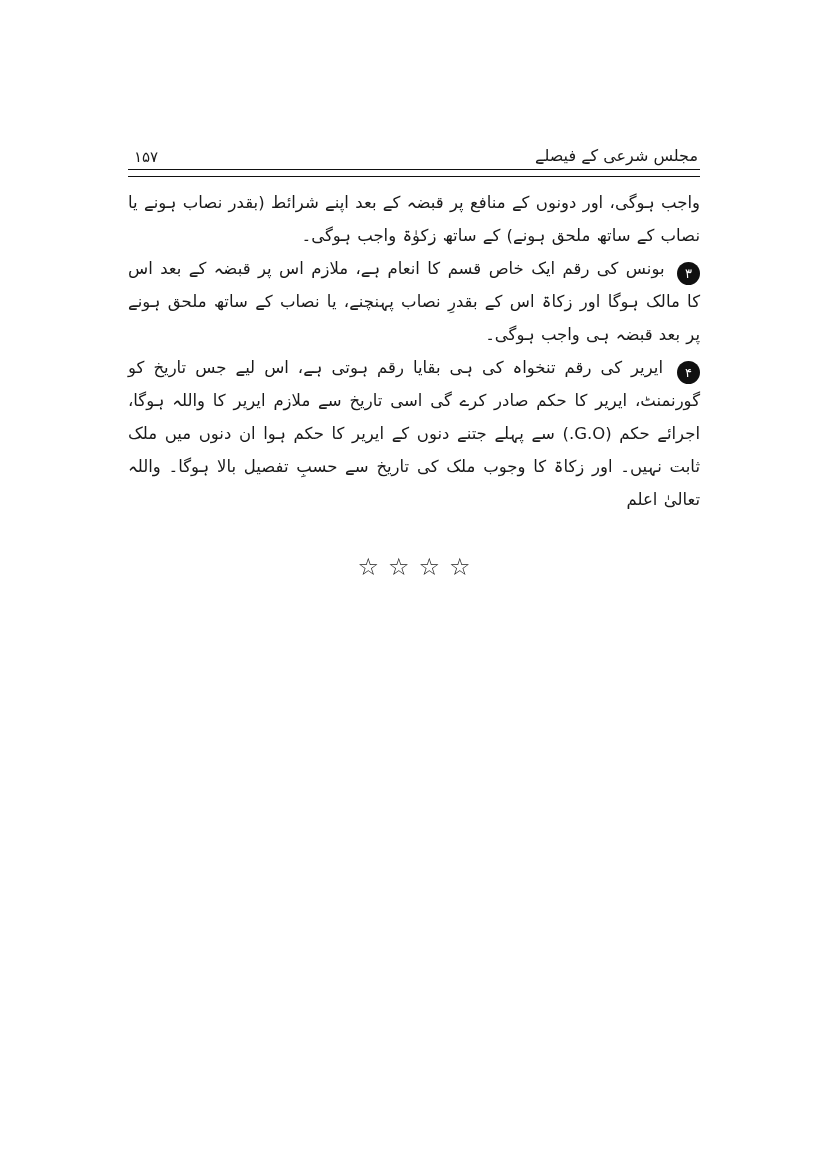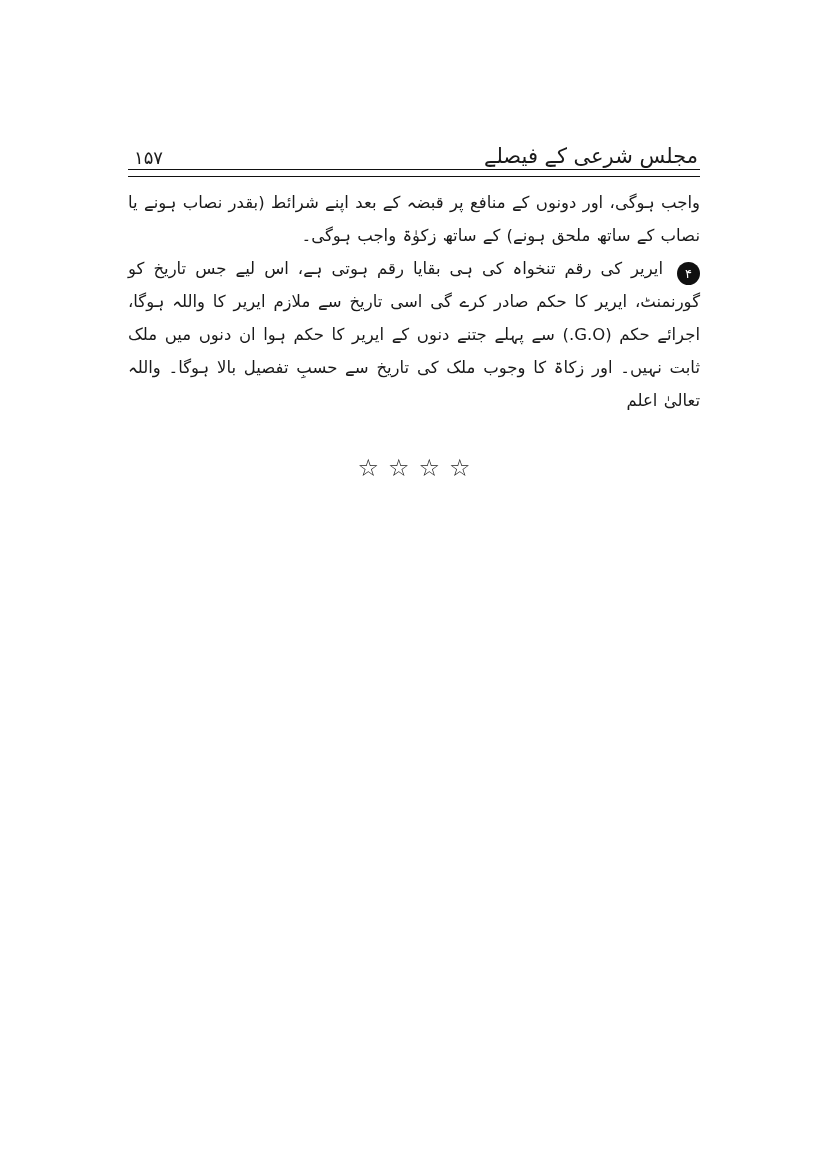--- a/index.html
+++ b/index.html
@@ -20,33 +20,33 @@
     left: 128px; top: 145px;
     width: 572px;
   }
   
   .running-head {
     display: flex;
     direction: rtl;
     align-items: flex-end;
   }
   .running-head .title {
-    font-size: 21px;
+    font-size: 16px;
     line-height: 22px;
     padding: 0 2px 2px 6px;
     border-bottom: 1.6px solid #111;
     white-space: nowrap;
   }
   .running-head .leader {
     flex: 1;
     border-bottom: 1.6px solid #111;
     height: 22px;
   }
   .running-head .pagenum {
-    font-size: 18px;
+    font-size: 15px;
     line-height: 21px;
     padding: 0 10px 1px 6px;
     border-bottom: 1.6px solid #111;
     letter-spacing: 1px;
     white-space: nowrap;
   }
   .header-rule {
     margin-top: 6px;
     border-bottom: 1.8px solid #111;
     width: 100%;
@@ -100,20 +100,24 @@
       <span class="pagenum">۱۵۷</span>
     </div>
     <div class="header-rule"></div>
 
     <div class="body-text">
 
       <p class="para">
         <span>واجب ہوگی، اور دونوں کے منافع پر قبضہ کے بعد اپنے شرائط (بقدر نصاب ہونے یا نصاب کے ساتھ ملحق ہونے) کے ساتھ زکوٰۃ واجب ہوگی۔</span>
       </p>
 
+      <p class="para">
+        <span class="badge">۳</span>
+        <span>بونس کی رقم ایک خاص قسم کا انعام ہے، ملازم اس پر قبضہ کے بعد اس کا مالک ہوگا اور زکاۃ اس کے بقدرِ نصاب پہنچنے، یا نصاب کے ساتھ ملحق ہونے پر بعد قبضہ ہی واجب ہوگی۔</span>
+      </p>
 
       <p class="para">
         <span class="badge">۴</span>
         <span>ایریر کی رقم تنخواہ کی ہی بقایا رقم ہوتی ہے، اس لیے جس تاریخ کو گورنمنٹ، ایریر کا حکم صادر کرے گی اسی تاریخ سے ملازم ایریر کا واللہ ہوگا، اجرائے حکم (G.O.) سے پہلے جتنے دنوں کے ایریر کا حکم ہوا ان دنوں میں ملک ثابت نہیں۔ اور زکاۃ کا وجوب ملک کی تاریخ سے حسبِ تفصیل بالا ہوگا۔ واللہ تعالیٰ اعلم</span>
       </p>
 
       <div class="stars">☆☆☆☆</div>
     </div>
 
   </div>

